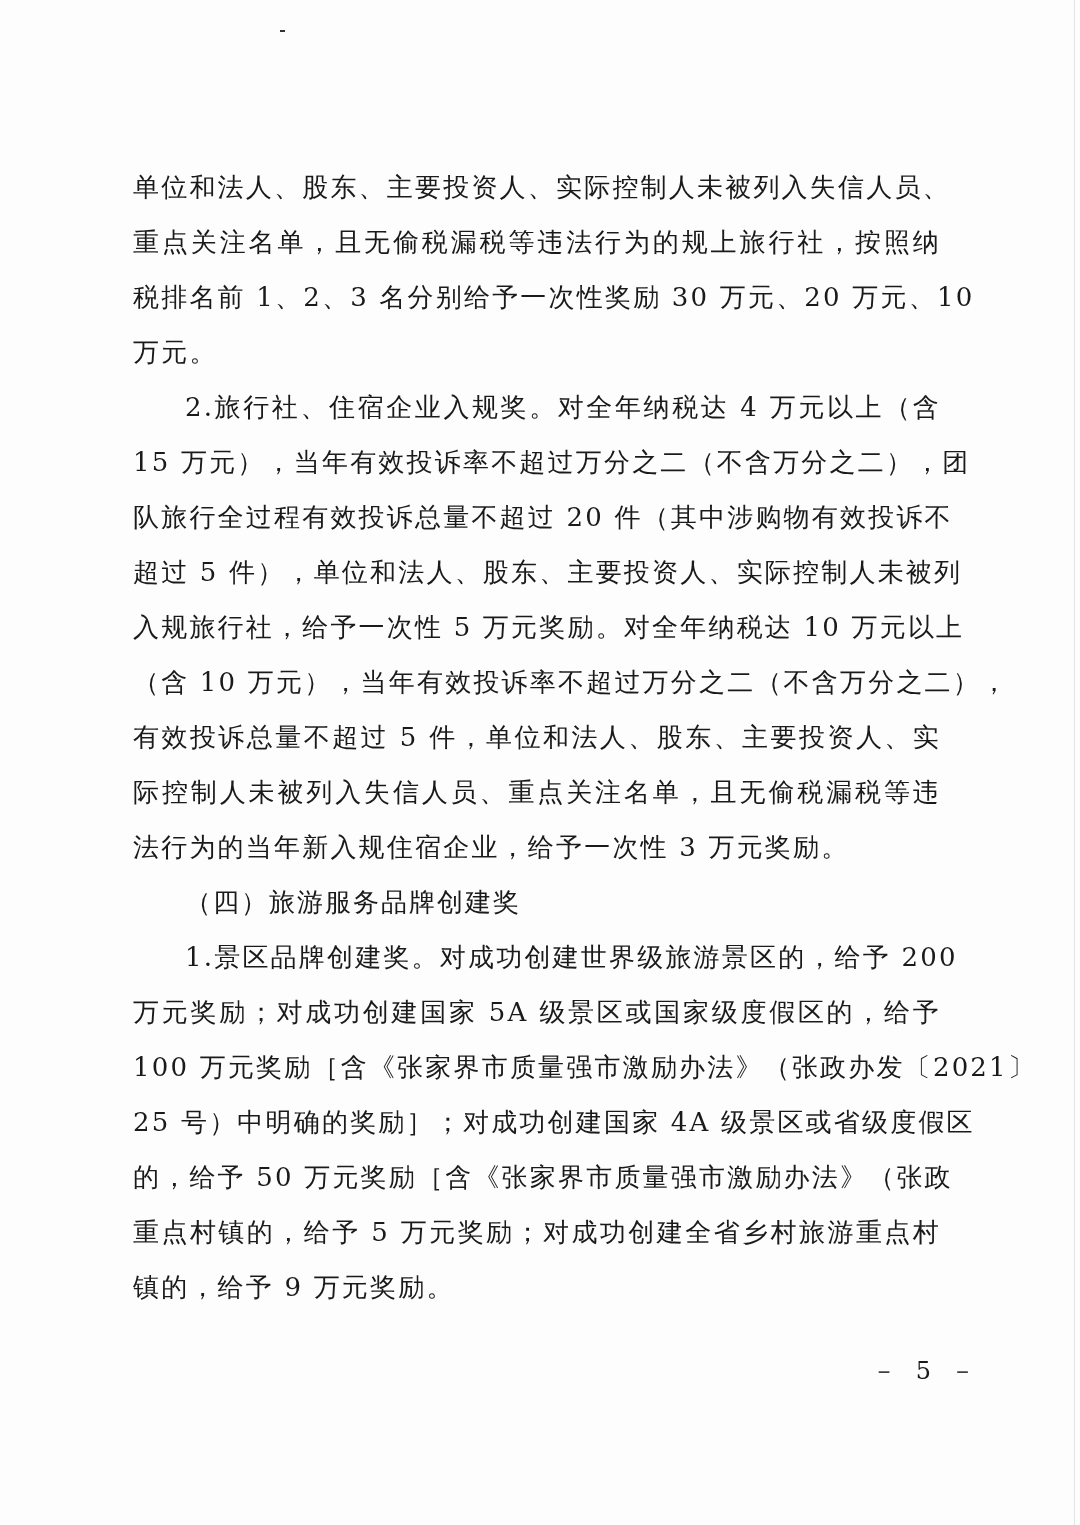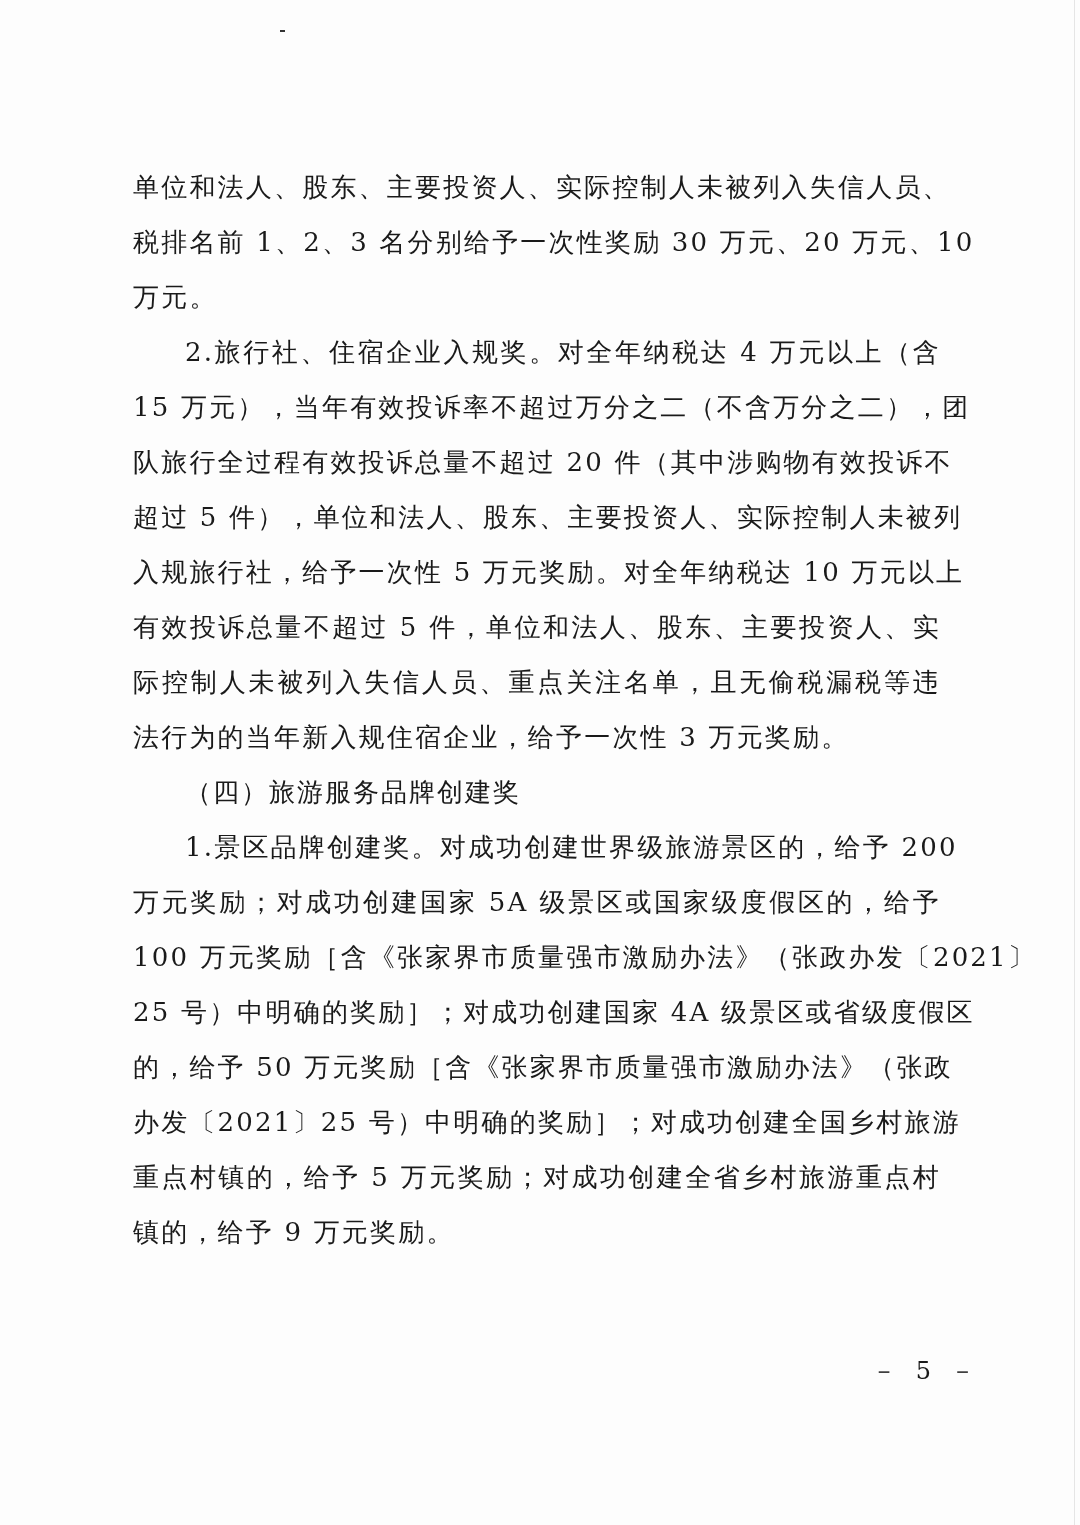--- a/index.html
+++ b/index.html
@@ -47,35 +47,36 @@
   </style>
 </head>
 <body>
 
 <div class="page">
   <div class="speck"></div>
   <div class="margin-line"></div>
 
   <div class="content">
     <div class="line">单位和法人、股东、主要投资人、实际控制人未被列入失信人员、</div>
+    <div class="line">重点关注名单，且无偷税漏税等违法行为的规上旅行社，按照纳</div>
     <div class="line">税排名前 1、2、3 名分别给予一次性奖励 30 万元、20 万元、10</div>
     <div class="line last">万元。</div>
     <div class="line" style="padding-left:52px">2.旅行社、住宿企业入规奖。对全年纳税达 4 万元以上（含</div>
     <div class="line">15 万元），当年有效投诉率不超过万分之二（不含万分之二），团</div>
     <div class="line">队旅行全过程有效投诉总量不超过 20 件（其中涉购物有效投诉不</div>
     <div class="line">超过 5 件），单位和法人、股东、主要投资人、实际控制人未被列</div>
     <div class="line">入规旅行社，给予一次性 5 万元奖励。对全年纳税达 10 万元以上</div>
+    <div class="line">（含 10 万元），当年有效投诉率不超过万分之二（不含万分之二），</div>
     <div class="line">有效投诉总量不超过 5 件，单位和法人、股东、主要投资人、实</div>
     <div class="line">际控制人未被列入失信人员、重点关注名单，且无偷税漏税等违</div>
     <div class="line last">法行为的当年新入规住宿企业，给予一次性 3 万元奖励。</div>
     <div class="line last heading" style="padding-left:52px">（四）旅游服务品牌创建奖</div>
     <div class="line" style="padding-left:52px">1.景区品牌创建奖。对成功创建世界级旅游景区的，给予 200</div>
     <div class="line">万元奖励；对成功创建国家 5A 级景区或国家级度假区的，给予</div>
     <div class="line">100 万元奖励［含《张家界市质量强市激励办法》（张政办发〔2021〕</div>
     <div class="line">25 号）中明确的奖励］；对成功创建国家 4A 级景区或省级度假区</div>
     <div class="line">的，给予 50 万元奖励［含《张家界市质量强市激励办法》（张政</div>
-    <div class="line">办发〔2021〕25 号）中明确的奖励］；对成功创建全国乡村旅游</div>
     <div class="line">重点村镇的，给予 5 万元奖励；对成功创建全省乡村旅游重点村</div>
     <div class="line last">镇的，给予 9 万元奖励。</div>
   </div>
 
   <div class="page-number">－ 5 －</div>
 </div>
 
 </body></html>

